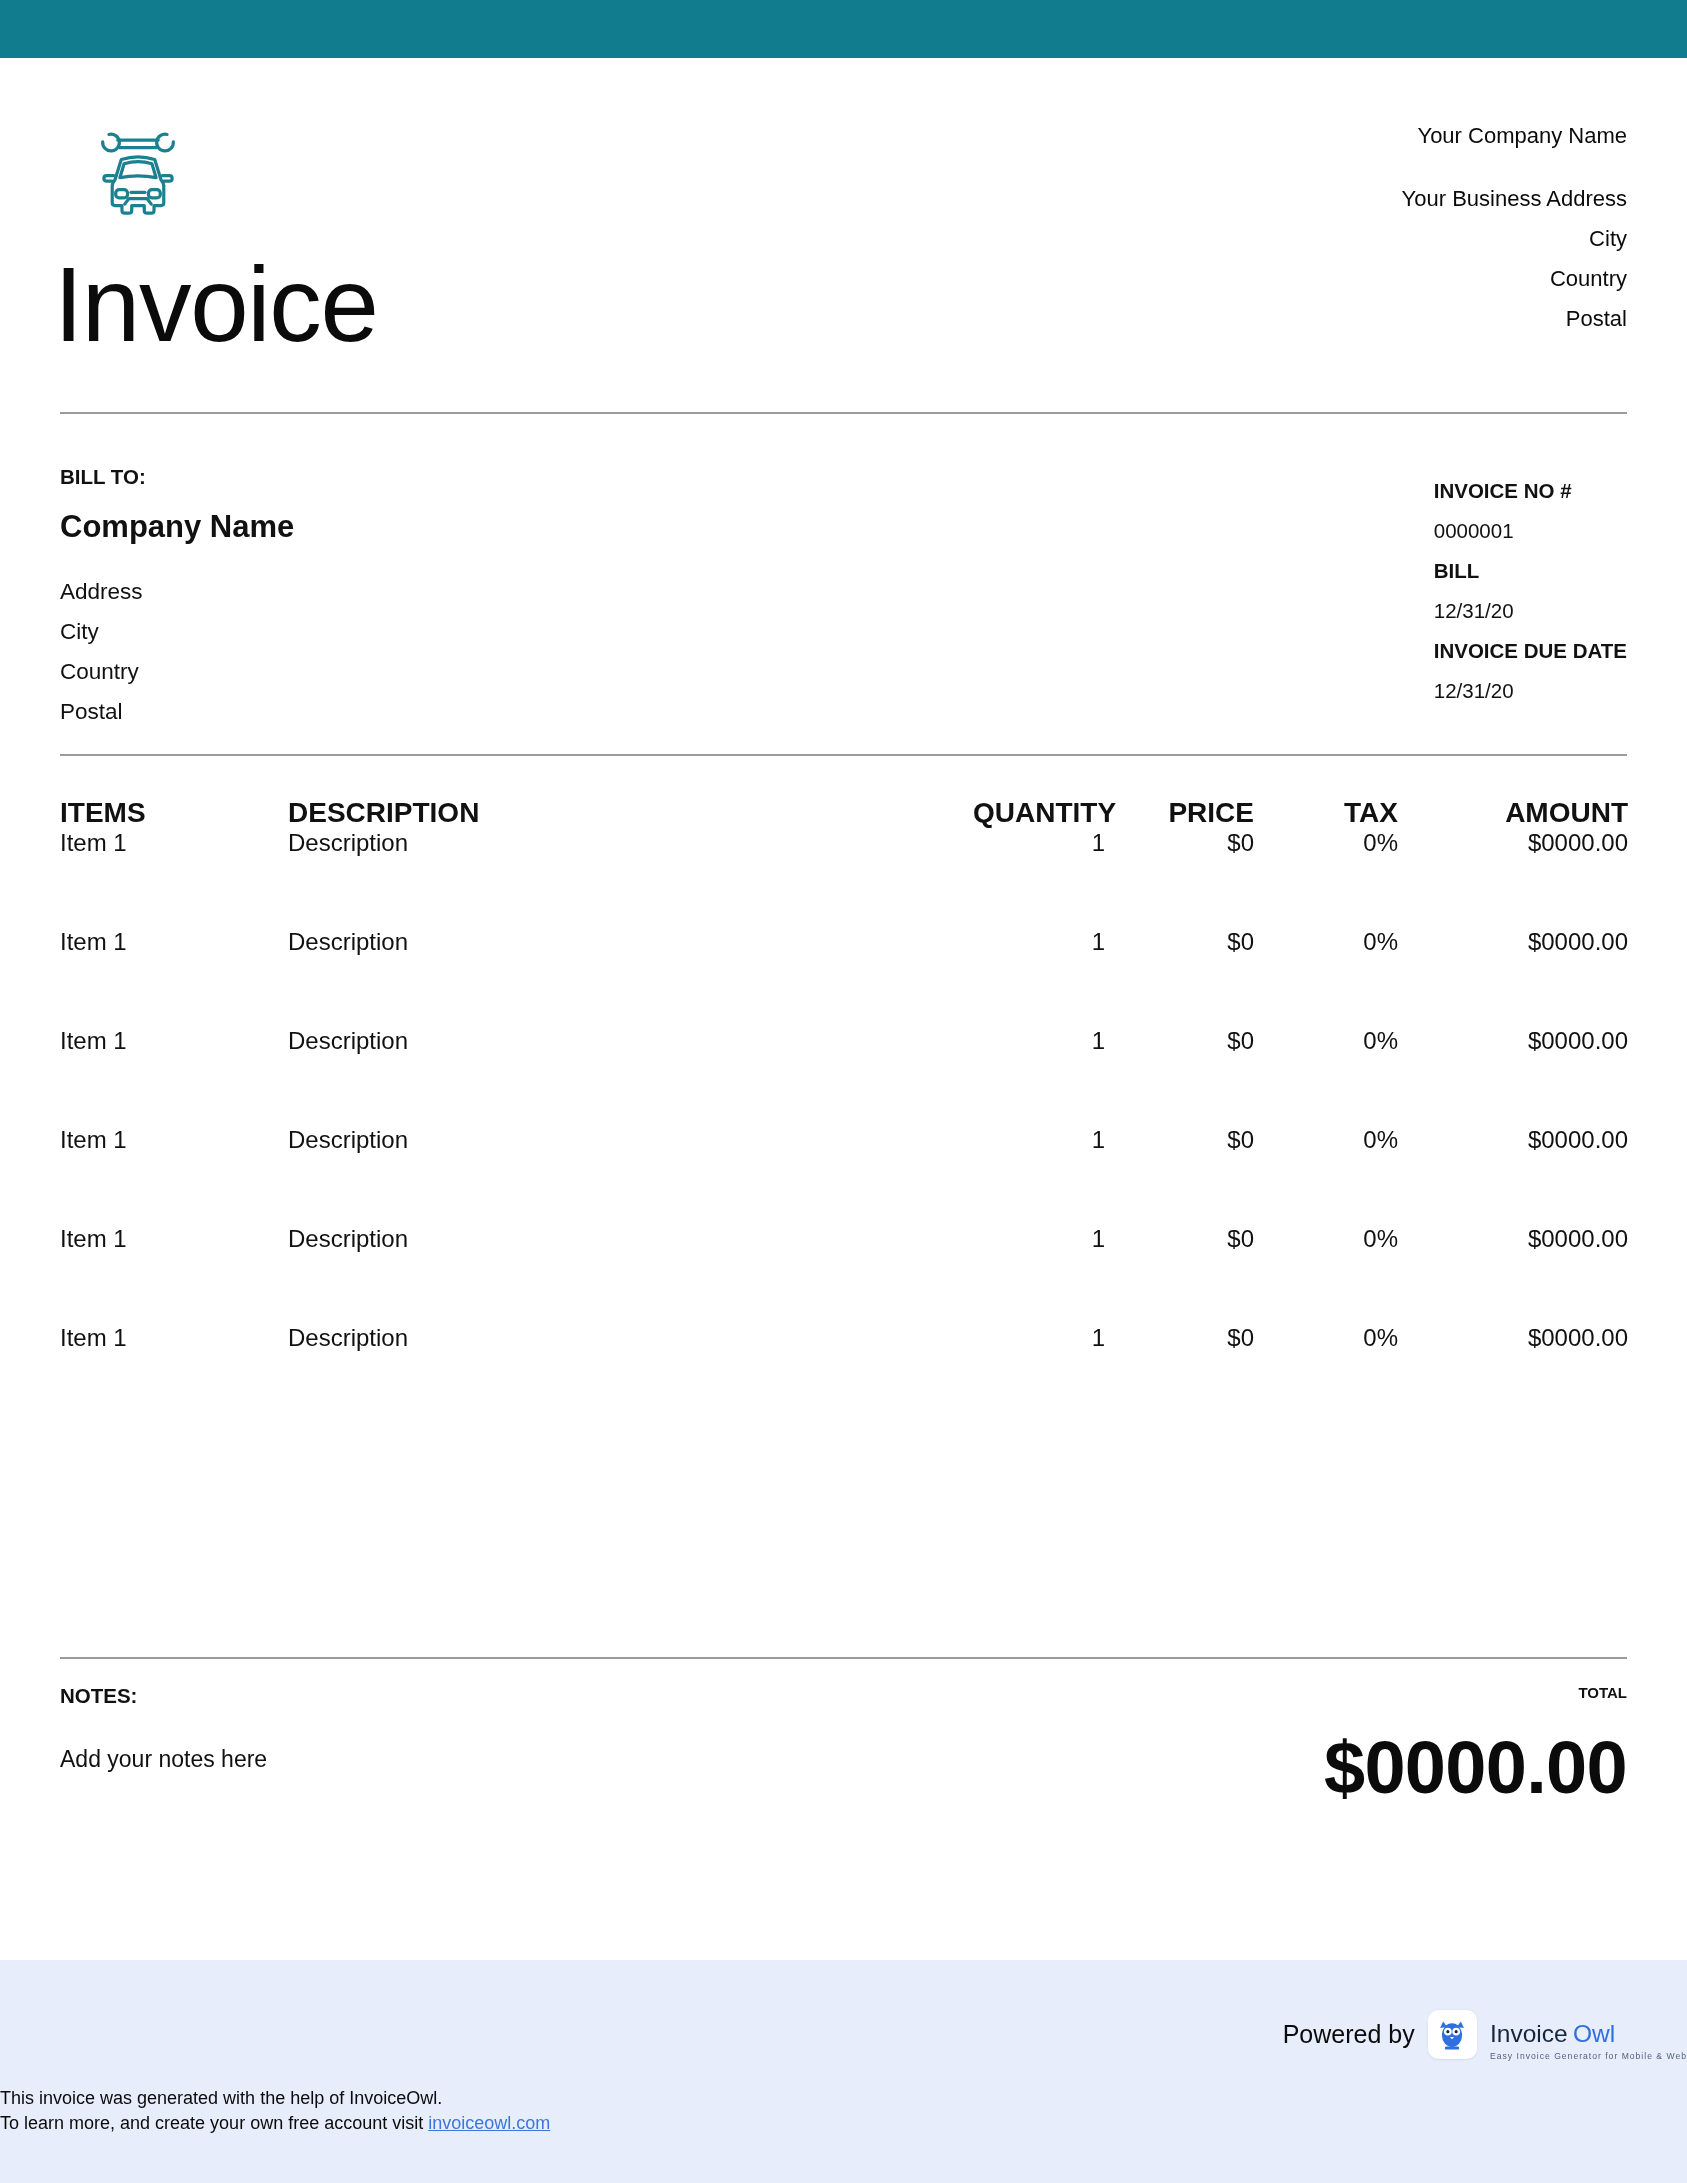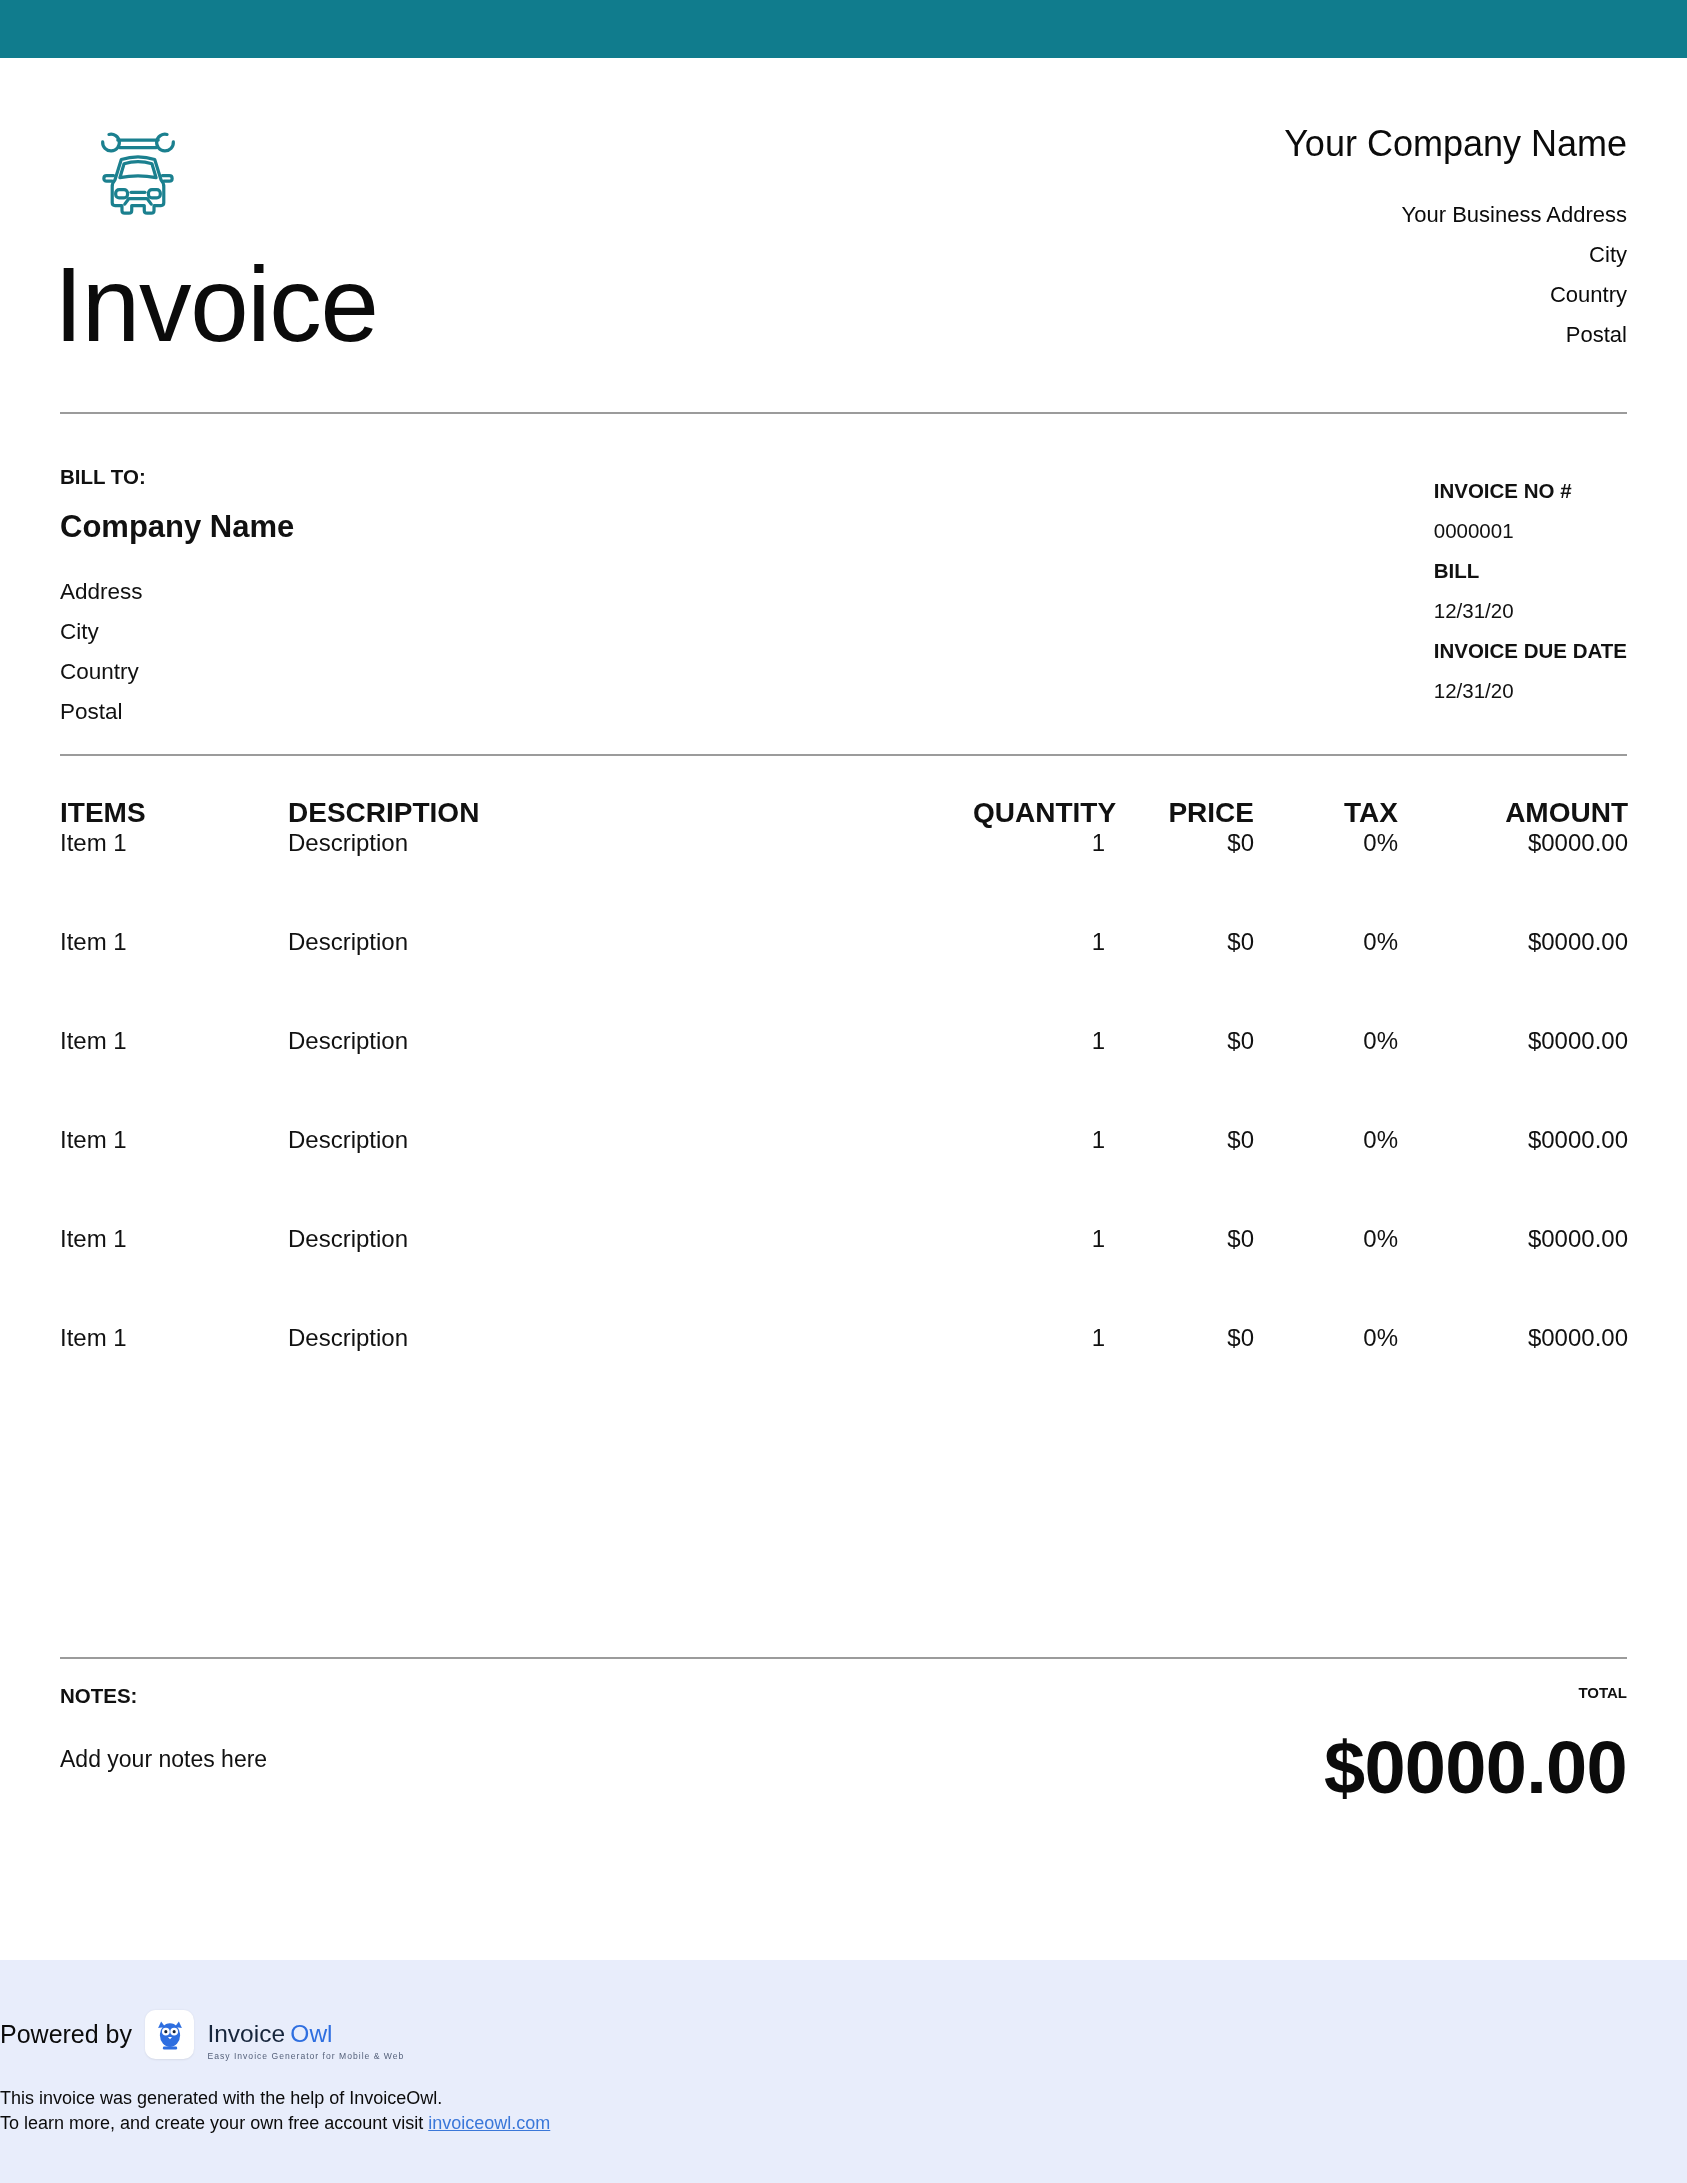--- a/index.html
+++ b/index.html
@@ -15,21 +15,21 @@
   .topbar{position:absolute;left:0;top:0;right:0;height:58px;background:#107C8D;}
 
   
   .brand-icon{position:absolute;left:99px;top:131px;width:78px;height:85px;}
 
   
   .page-title{position:absolute;left:54px;top:250px;font-size:105px;line-height:1.05;font-weight:400;color:#0b0b0b;letter-spacing:-1.3px;}
 
   
   .company-block{position:absolute;right:60px;top:123px;text-align:right;}
-  .company-name{font-size:36px;color:#0b0b0b;margin:0 0 30px 16px;}
+  .company-name{font-size:22px;color:#0b0b0b;margin:0 0 30px 16px;}
   .company-lines div{font-size:22px;line-height:40px;color:#0b0b0b;}
 
   .divider{position:absolute;left:60px;right:60px;height:2px;background:#9b9b9b;}
   .div1{top:412px;}
   .div2{top:754px;}
   .div3{top:1657px;}
 
   
   .billto{position:absolute;left:60px;top:465px;}
   .billto-label{font-size:20.5px;font-weight:700;margin-bottom:20px;}
@@ -52,21 +52,21 @@
   
   .notes{position:absolute;left:60px;top:1684px;}
   .notes-label{font-size:20.5px;font-weight:700;}
   .notes-text{font-size:23px;margin-top:38px;}
   .total{position:absolute;right:60px;top:1684px;text-align:right;}
   .total-label{font-size:15px;font-weight:700;}
   .total-value{font-size:74px;font-weight:700;letter-spacing:-0.7px;margin-top:24px;color:#0b0b0b;}
 
   
   .footer{position:absolute;left:0;right:0;top:1960px;bottom:0;background:#E8EDFB;}
-  .powered{display:flex;align-items:center;justify-content:flex-start;gap:13.2px;margin-top:48px;}
+  .powered{display:flex;align-items:center;justify-content:flex-end;gap:13.2px;margin-top:48px;}
   .powered-text{font-size:25px;color:#0b0b0b;}
   .owl-badge{width:49px;height:49px;background:#ffffff;border-radius:10.6px;display:flex;align-items:center;justify-content:center;box-shadow:0 0.7px 2px rgba(0,0,0,0.08);}
   .logo-col{display:flex;flex-direction:column;align-items:flex-start;}
   .logo-line{display:flex;align-items:baseline;gap:5.3px;}
   .logo-invoice{font-size:24.5px;color:#16253B;}
   .logo-owl{font-size:24.5px;font-weight:400;color:#2F6FE0;margin-top:12px;}
   .logo-tagline{font-size:8.6px;color:#55617A;letter-spacing:1px;margin-top:2.6px;}
   .f-lines{text-align:left;margin-top:25px;font-size:18px;line-height:25px;color:#0b0b0b;}
   .f-link{color:#3A77D9;text-decoration:underline;cursor:pointer;}
 </style>

